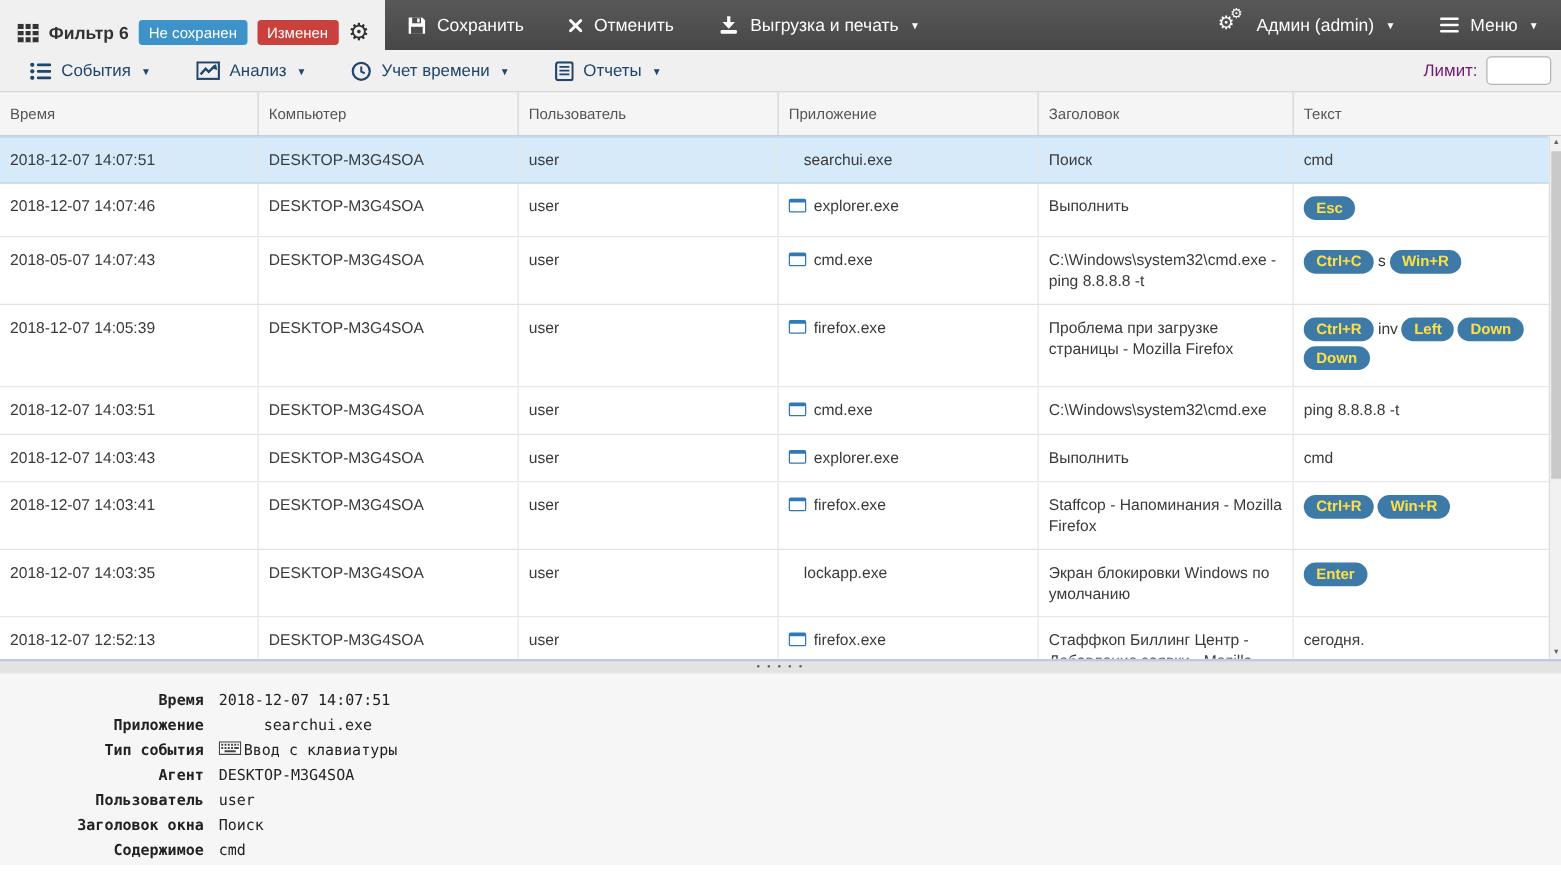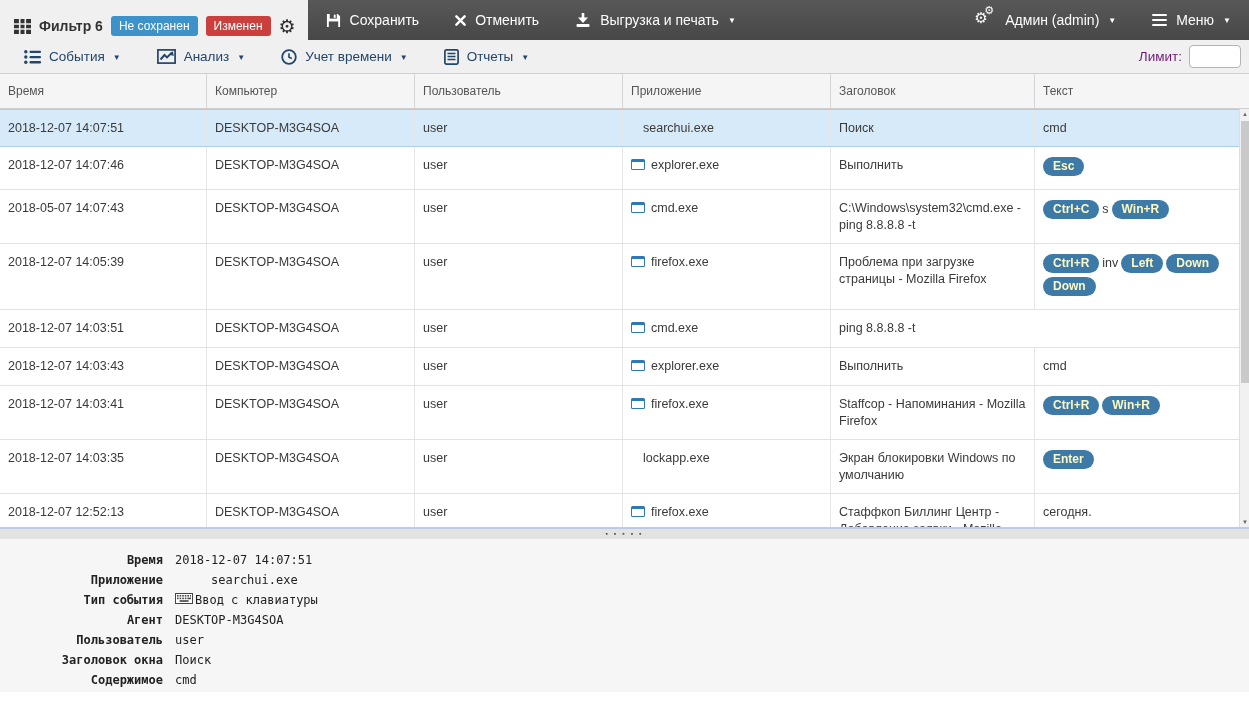--- a/index.html
+++ b/index.html
@@ -53,21 +53,21 @@
     min-height:38px; border-bottom:1px solid #e2e2e2; background:#fff; cursor:pointer; }
   .row.selected { background:#d7eafa; border-top:1px solid #abceec;
     border-bottom:1px solid #abceec; }
   .cell { font-size:12.5px; color:#3a3a3a; line-height:17px;
     padding:10px 8px 9px 8px; border-right:1px solid #e6e6e6; overflow:hidden; }
   .cell:last-child { border-right:none; }
   .winicon { display:inline-block; width:14px; height:11px; background:#fff;
     border:1px solid #2e79b8; border-top:3.5px solid #2e79b8; border-radius:1.5px;
     margin-right:6px; vertical-align:-1px; }
   .app-noicon { padding-left:20px; }
-  .key { display:inline-block; background:var(--key-badge,#3d7aa8); color:#fef9c3;
+  .key { display:inline-block; background:var(--key-badge,#3d7aa8); color:#fde047;
     font-size:12px; font-weight:bold; line-height:15px; padding:2px 10px;
     border-radius:10px; margin:0 3px 4px 0; white-space:nowrap; }
   .plain-seg { margin:0 3px 0 0; }
 
   
   .vscroll { position:absolute; top:0; right:0; bottom:0; width:10px;
     background:#f1f1f1; border-left:1px solid #dedede; }
   .vthumb { position:absolute; top:12px; left:1px; width:8px; height:262px;
     background:#c9c9c9; }
   .varrow { position:absolute; left:1px; width:8px; font-size:6px; color:#666;
@@ -254,20 +254,21 @@
         <div class="cell">user</div>
         <div class="cell"><span class="winicon"></span><span>firefox.exe</span></div>
         <div class="cell">Проблема при загрузке страницы - Mozilla Firefox</div>
         <div class="cell"><span class="key">Ctrl+R</span><span class="plain-seg">inv</span><span class="key">Left</span><span class="key">Down</span><span class="key">Down</span></div>
       </div>
       <div class="row">
         <div class="cell">2018-12-07 14:03:51</div>
         <div class="cell">DESKTOP-M3G4SOA</div>
         <div class="cell">user</div>
         <div class="cell"><span class="winicon"></span><span>cmd.exe</span></div>
+        <div class="cell">C:\Windows\system32\cmd.exe</div>
         <div class="cell"><span class="plain-seg">ping 8.8.8.8 -t</span></div>
       </div>
       <div class="row">
         <div class="cell">2018-12-07 14:03:43</div>
         <div class="cell">DESKTOP-M3G4SOA</div>
         <div class="cell">user</div>
         <div class="cell"><span class="winicon"></span><span>explorer.exe</span></div>
         <div class="cell">Выполнить</div>
         <div class="cell"><span class="plain-seg">cmd</span></div>
       </div>

